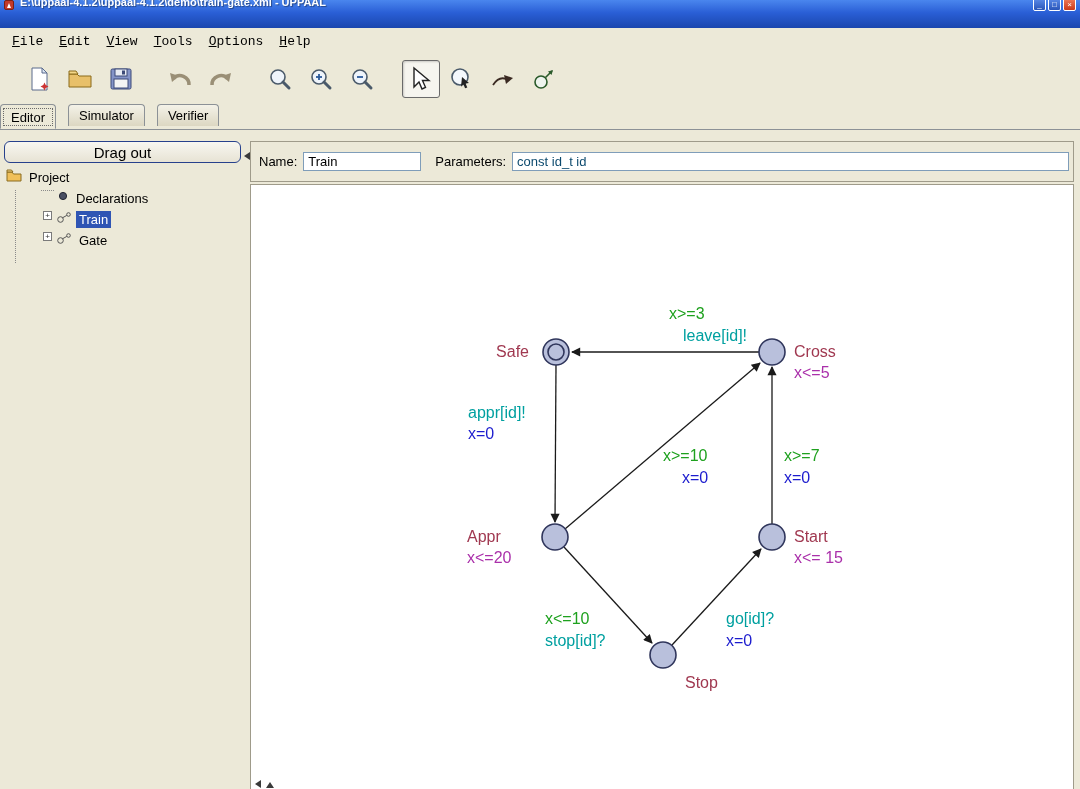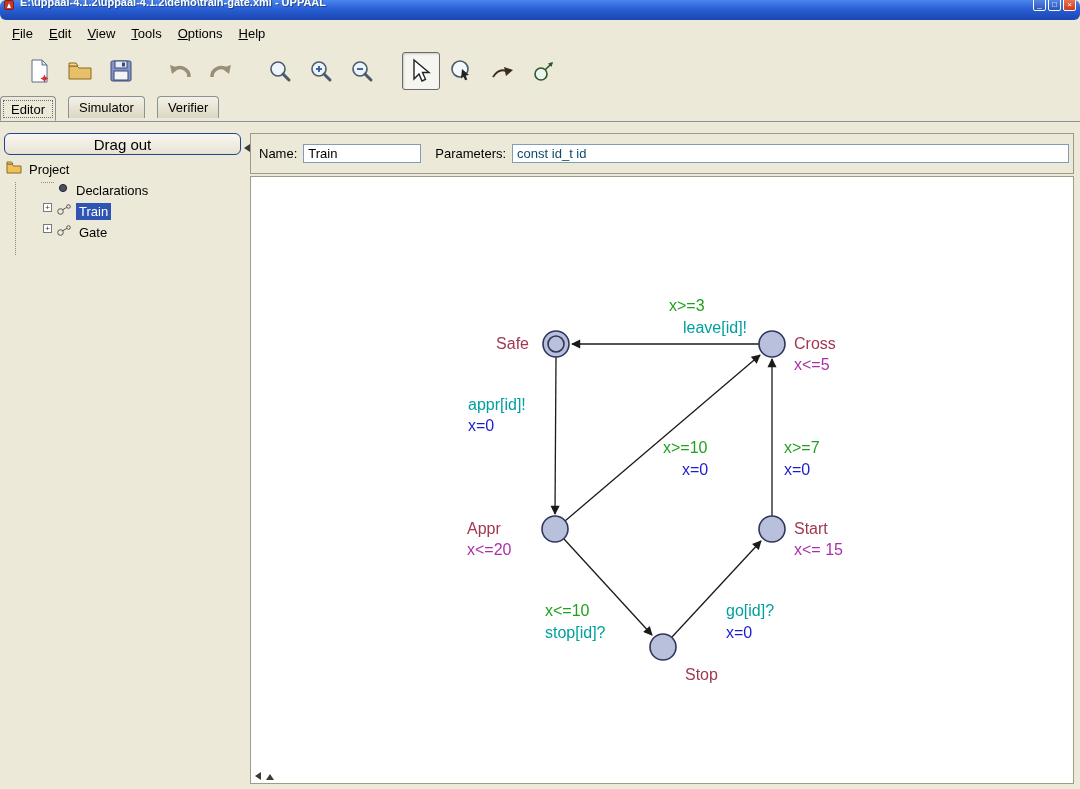--- a/index.html
+++ b/index.html
@@ -5,44 +5,43 @@
   * { box-sizing: border-box; }
   html,body { margin:0; padding:0; }
   body {
     width:1080px; height:789px; overflow:hidden;
     background:#ece9d8;
     font-family:"Liberation Sans", sans-serif;
     color:#000;
   }
   
   .titlebar {
-    position:relative; height:20px; overflow:hidden;
+    position:relative; height:28px; overflow:hidden;
     background:linear-gradient(180deg,#4a86ee 0%,#2a5fd6 45%,#1a46ae 100%);
-    border-radius:6px;
   }
   .app-icon { position:absolute; left:4px; top:0px; width:10px; height:10px;
     background:#c23a2a; border:1px solid #7c1f14; border-radius:2px; }
   .app-icon::after { content:""; position:absolute; left:2px; top:2px;
     width:0; height:0; border-left:2.5px solid transparent; border-right:2.5px solid transparent;
     border-bottom:5px solid #fff; }
   .title-text {
     position:absolute; left:20px; top:-4px;
     font-size:11px; font-weight:bold; color:#fff; white-space:nowrap;
     text-shadow:1px 1px 1px rgba(0,0,0,.4);
   }
   .win-controls { position:absolute; right:4px; top:-2px; display:flex; gap:2px; }
   .win-btn {
     width:13px; height:13px; border-radius:2px;
     border:1px solid #fff; color:#fff; font-size:8px; line-height:11px;
     text-align:center; background:linear-gradient(#5a8ae8,#2a55b8);
     overflow:hidden;
   }
   .win-btn.close-button { background:linear-gradient(#ee7a5a,#cc3a1a); }
   
-  .menubar { display:flex; align-items:center; height:26px; padding:0 4px; font-size:13px; }
+  .menubar { display:flex; align-items:center; height:26px; padding:0 4px; font-size:13px;font-family:Liberation Mono, monospace; }
   .menu-item { padding:3px 8px; }
   
   .toolbar { display:flex; align-items:center; height:50px; padding-left:20px; }
   .tool-btn {
     width:38px; height:38px; display:flex; align-items:center; justify-content:center;
     border:1px solid transparent; border-radius:3px; margin-right:3px;
   }
   .tool-btn.group-start { margin-left:18px; }
   .tool-btn.selected { border:1px solid #6a6a6a; background:#f6f5ef; box-shadow:inset 1px 1px 2px rgba(0,0,0,.18); }
   .tool-icon svg { display:block; }

